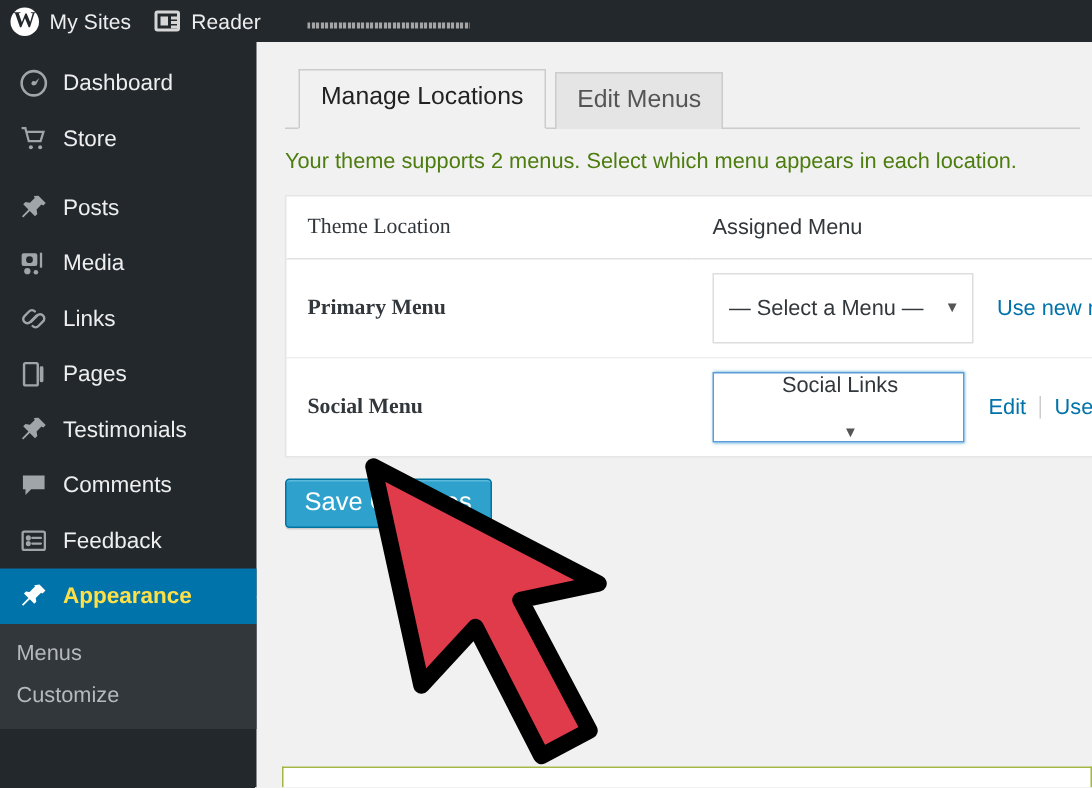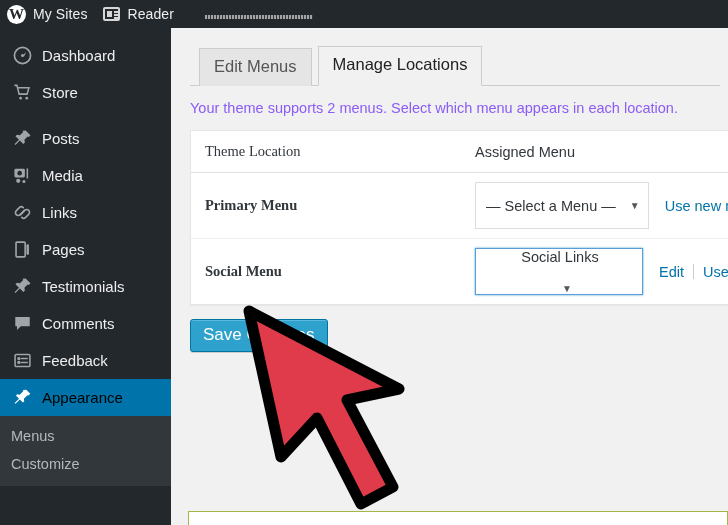--- a/index.html
+++ b/index.html
@@ -90,22 +90,22 @@
   .menu-item .mi-icon {
     width: 22px; height: 20px;
     margin-right: 9px;
     flex: 0 0 22px;
     display: flex; align-items: center; justify-content: center;
     color: #a0a5aa;
   }
   .menu-item .mi-icon svg { display: block; }
   .menu-item.current {
     background: #0073aa;
-    color: #000000;
-    font-weight: normal;
+    color: #fde047;
+    font-weight: bold;
   }
   .menu-item.current .mi-icon { color: #ffffff; }
   .menu-item.current::after {
     content: "";
     position: absolute; right: -8px; top: 50%;
     margin-top: -8px;
     border: 8px solid transparent;
     border-right-color: #f1f1f1;
   }
   .submenu {
@@ -152,21 +152,21 @@
   .nav-tab.nav-tab-active {
     background: #f1f1f1;
     color: #222;
     border-bottom: 1px solid #f1f1f1;
     padding-bottom: 9px;
   }
 
   .locations-desc {
     margin: 14px 0 0 22px;
     font-size: 14.5px;
-    color: #8b5cf6;
+    color: #4d7c0f;
     white-space: nowrap;
   }
 
   
   .menu-locations-wrap {
     margin: 14px 0 0 22px;
     width: 540px;
     background: #ffffff;
     border: 1px solid #e5e5e5;
     box-shadow: 0 1px 1px rgba(0,0,0,.04);
@@ -384,22 +384,22 @@
 
     <div class="submenu">
       <span class="submenu-item">Menus</span>
       <span class="submenu-item">Customize</span>
     </div>
   </div>
 
   <div class="content">
 
     <div class="nav-tab-wrapper">
+      <span class="nav-tab nav-tab-active">Manage Locations</span>
       <span class="nav-tab">Edit Menus</span>
-      <span class="nav-tab nav-tab-active">Manage Locations</span>
     </div>
 
     <div class="locations-desc">Your theme supports 2 menus. Select which menu appears in each location.</div>
 
     <div class="menu-locations-wrap">
       <table class="widefat">
         <thead>
           <tr>
             <th class="col-location">Theme Location</th>
             <th>Assigned Menu</th>

